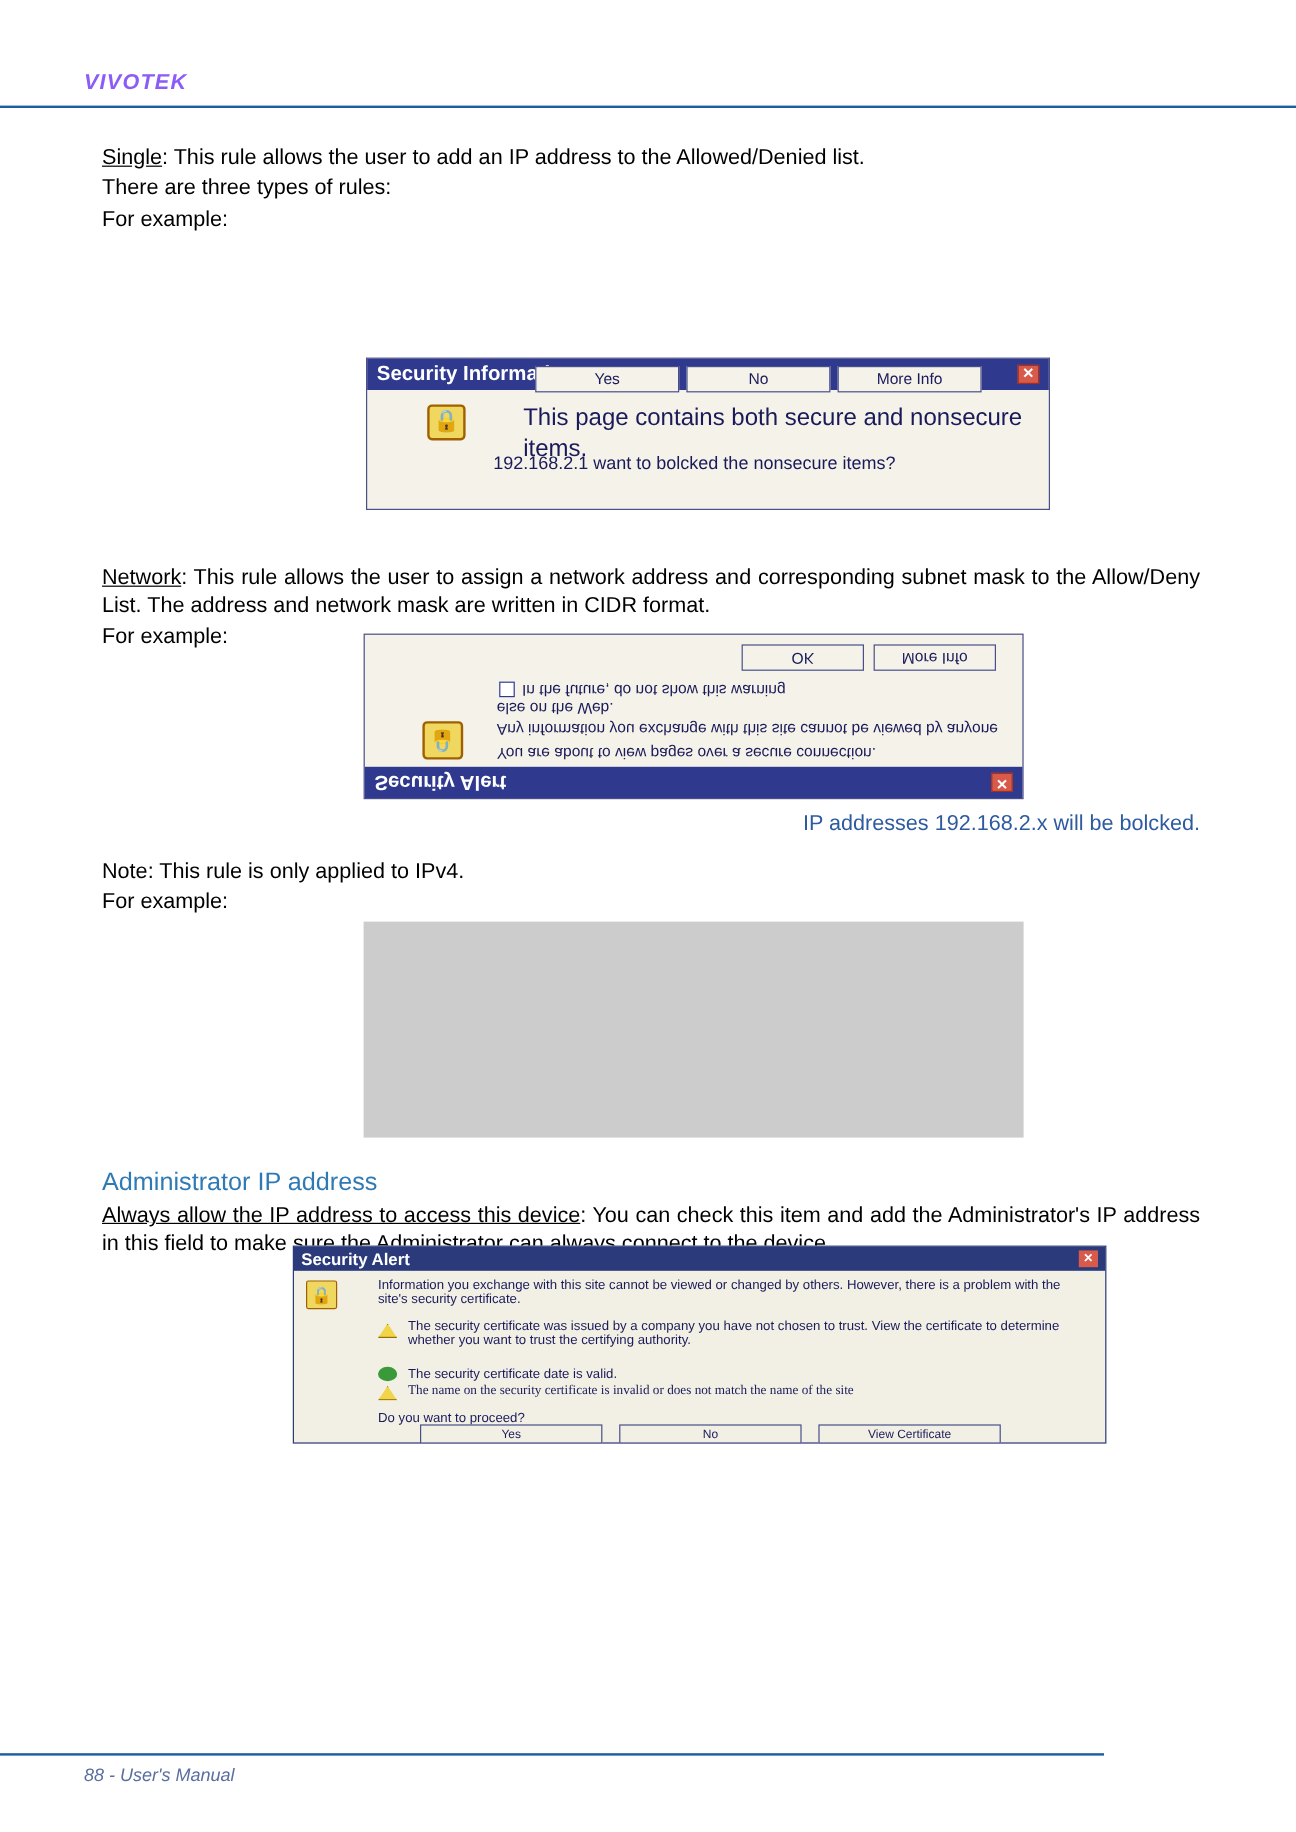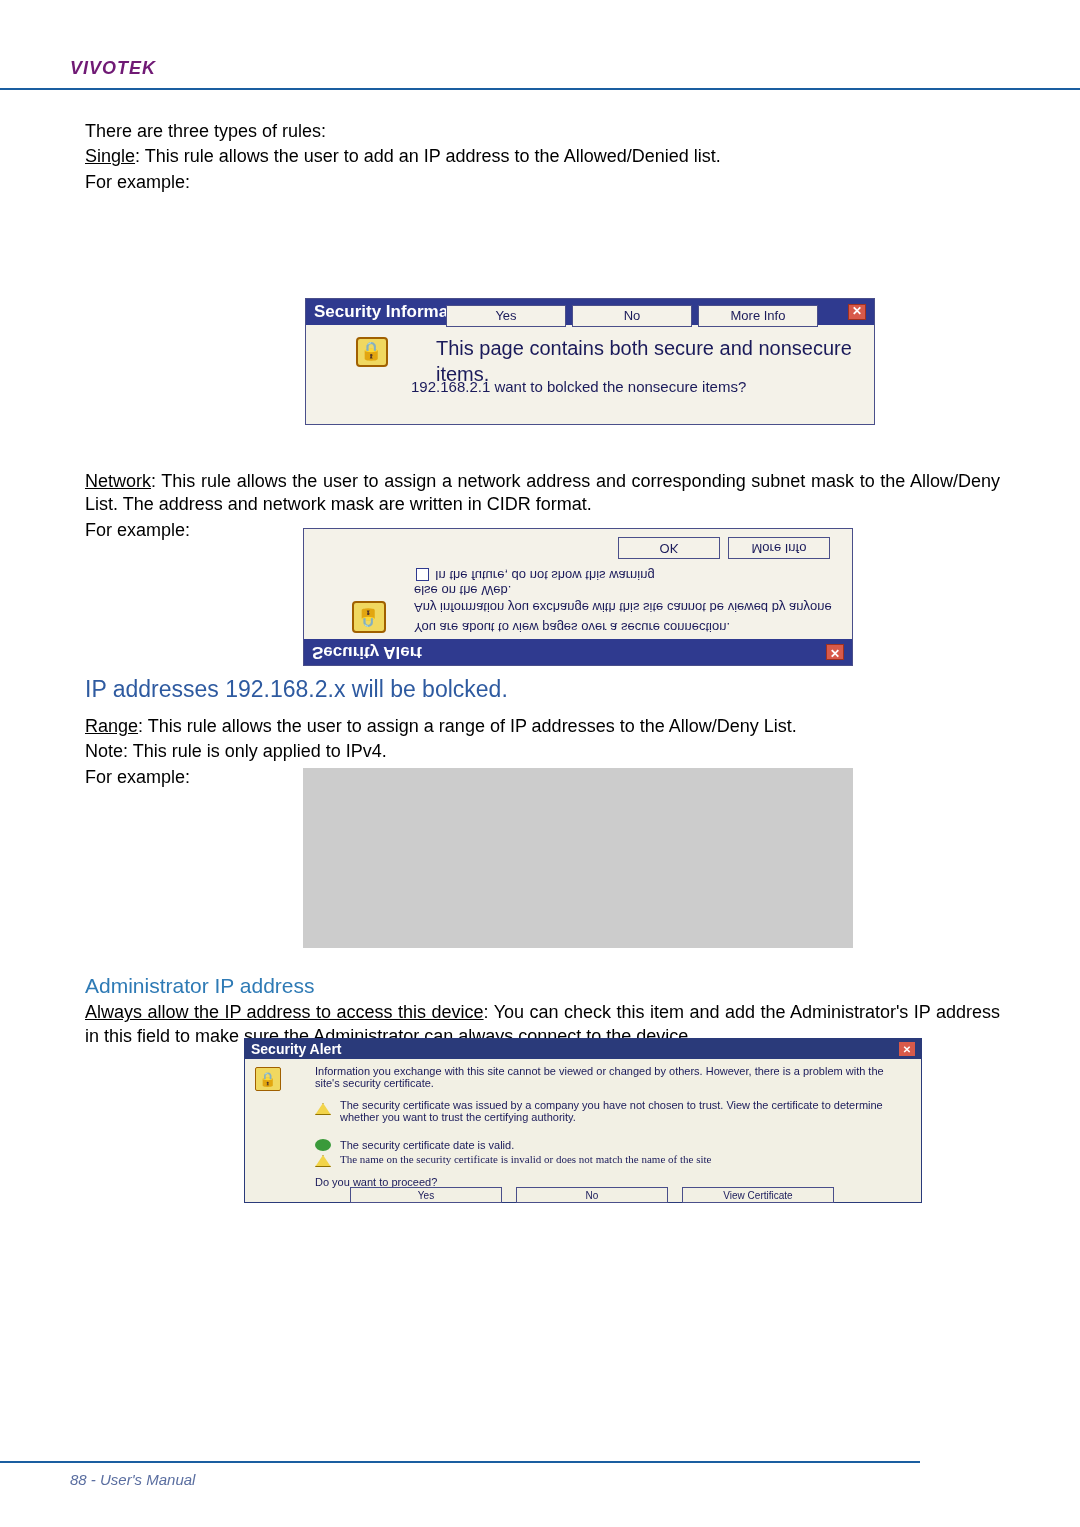--- a/index.html
+++ b/index.html
@@ -15,21 +15,21 @@
     position: absolute;
     top: 50px;
     left: 0;
     width: 1080px;
     height: 40px;
     border-bottom: 2px solid #1a5ea0;
     padding-left: 70px;
     padding-top: 8px;
   }
   .brand {
-    color: #701a75;
+    color: #8b5cf6;
     font-weight: bold;
     font-style: italic;
     font-size: 18px;
     letter-spacing: 1px;
   }
   .content {
     position: absolute;
     top: 118px;
     left: 85px;
     right: 80px;
@@ -61,21 +61,21 @@
     background:#f0d860; border:2px solid #a06000; border-radius:4px;
     display:flex; align-items:center; justify-content:center; font-size:18px;
   }
   .d1-text1 { position:absolute; left:130px; top:10px; right:20px; font-size:20px; color:#1a1a5a; }
   .d1-text2 { position:absolute; left:105px; top:52px; font-size:15px; color:#1a1a5a; }
   .d1-buttons { position:absolute; bottom:6px; left:140px; display:flex; gap:6px; }
   .d1-buttons .btn {
     width:120px; height:22px; border:1px solid #4a4f8a; background:#f4f2e9;
     font-size:13px; color:#1a1a5a; text-align:center; line-height:20px;
   }
-  .caption-blue { text-align:left; color:#2e5aa0; font-size:23px; }
+  .caption-blue { text-align:right; color:#2e5aa0; font-size:18px; }
 
   
   .dialog2 {
     top: 410px; left: 218px; width: 550px; height: 138px;
     background: #f4f2e9; border: 1px solid #4a4f8a;
     transform: scale(1, -1);
   }
   .d2-title {
     background: #2f3a8f; color: #fff; font-weight:bold;
     padding:2px 8px; font-size:17px; display:flex; justify-content:space-between; align-items:center;
@@ -137,24 +137,24 @@
   .abs { position:absolute; }
 </style>
 </head>
 <body>
 
 <div class="header">
   <span class="brand">VIVOTEK</span>
 </div>
 
 <div class="content">
-  <p>There are three types of rules:</p>
   <p>
     <span class="uline">Single</span><span>: This rule allows the user to add an IP address to the Allowed/Denied list.</span>
   </p>
+  <p>There are three types of rules:</p>
   <p>For example:</p>
 
   <div class="dialog1">
     <div class="d1-title">
       <span>Security Information</span>
       <span class="close-x">✕</span>
     </div>
     <div class="d1-body">
       <div class="d1-icon">🔒</div>
       <div class="d1-text1">This page contains both secure and nonsecure items.</div>
@@ -190,23 +190,20 @@
       <div class="d2-buttons">
         <div class="btn">OK</div>
         <div class="btn">More Info</div>
       </div>
     </div>
   </div>
 
   <div class="caption-blue abs" style="top:557px; left:0; right:0;">IP addresses 192.168.2.x will be bolcked.</div>
 
   <div class="abs" style="top:595px; left:0; right:0;">
-    <p>
-      <span class="uline">Range</span><span>: This rule allows the user to assign a range of IP addresses to the Allow/Deny List.</span>
-    </p>
     <p>Note: This rule is only applied to IPv4.</p>
     <p>For example:</p>
   </div>
 
   <div class="dialog3"></div>
 
   <div class="abs" style="top:842px; left:0; right:0;">
     <div class="section-heading">Administrator IP address</div>
     <p class="justify">
       <span class="uline">Always allow the IP address to access this device</span><span>: You can check this item and add the Administrator's IP address in this field to make sure the Administrator can always connect to the device.</span>

